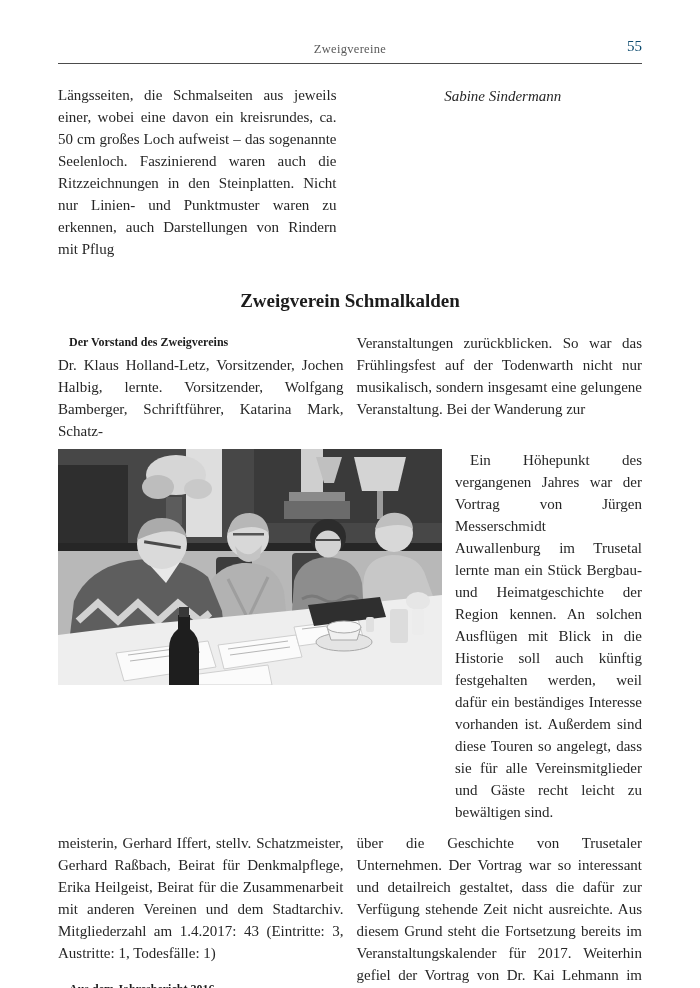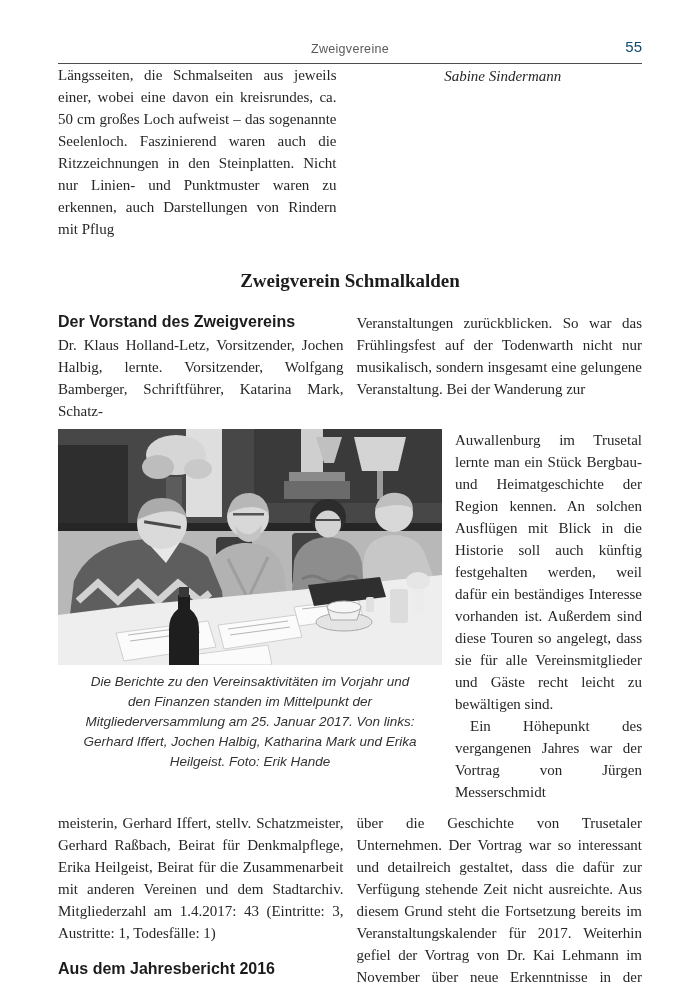--- a/index.html
+++ b/index.html
@@ -18,21 +18,21 @@
   }
   .page{padding:0 58px;}
 
   
   .page-header{
     position:relative;
     margin-top:38px;
     padding-bottom:23px;
     border-bottom:1.5px solid var(--rule);
     height:26px;
-    font-family:Liberation Sans, sans-serif;
+    font-family:Liberation Serif, serif;
   }
   .running-title{
     position:absolute;left:0;right:0;top:4px;
     text-align:center;
     font-size:12.5px;color:var(--header-gray);
     letter-spacing:.3px;
   }
   .page-number{
     position:absolute;right:0;top:0;
     font-size:15px;color:#0c4a6e;
@@ -40,37 +40,38 @@
 
   
   .body-text{
     font-size:15px;line-height:22px;
     text-align:justify;
     hyphens:auto;-webkit-hyphens:auto;
     color:var(--text);
   }
   .two-col{display:grid;grid-template-columns:1fr 1fr;column-gap:13px;}
 
-  .section-top{gap:27px;}
+  .section-top{margin-top:20px;gap:27px;}
   .author-line{
     font-style:italic;text-align:center;
     font-size:15px;line-height:22px;margin-top:1px;
   }
 
   .article-title{
     font-family:Liberation Serif, serif;
     font-weight:bold;font-size:19px;color:var(--heading);
     text-align:center;
     margin:30px 0 20px;
   }
   .subheading{
-    font-family:Liberation Sans, sans-serif;
-    font-weight:bold;font-size:16px;line-height:20px;
+    font-family:Liberation Serif, serif;
+    font-weight:bold;font-size:12px;line-height:20px;
     color:var(--heading);
     margin-bottom:2px;
+    margin-left:11px;
   }
   .subheading.spaced{margin-top:15px;}
 
   
   .photo-row{
     display:grid;grid-template-columns:384px 1fr;column-gap:13px;
     margin-top:7px;
   }
   .photo-figure{width:384px;}
   .photo-frame{width:384px;height:236px;overflow:hidden;background:#b8b8b8;}
@@ -188,25 +189,24 @@
           <ellipse cx="286" cy="193" rx="28" ry="9" fill="#e4e4e4" stroke="#a8a8a8" stroke-width="1"></ellipse>
           <path d="M269 178 L273 191 L299 191 L303 178 Z" fill="#f0f0f0" stroke="#a8a8a8" stroke-width="1"></path>
           <ellipse cx="286" cy="178" rx="17" ry="6" fill="#f6f6f6" stroke="#a8a8a8" stroke-width="1"></ellipse>
 
           <rect x="332" y="160" width="18" height="34" rx="3" fill="#d9d9d9" opacity="0.9"></rect>
           <rect x="308" y="168" width="8" height="15" rx="2" fill="#e0e0e0"></rect>
           <ellipse cx="360" cy="152" rx="12" ry="9" fill="#e6e6e6"></ellipse>
           <rect x="354" y="160" width="12" height="26" rx="3" fill="#ececec"></rect>
         </svg>
       </div>
-      <figcaption class="photo-caption">Die Berichte zu den Vereinsaktivitäten im Vorjahr und den Finanzen standen im Mittelpunkt der Mitgliederversammlung am 25. Januar 2017. Von links: Gerhard Iffert, Jochen Halbig, Katharina Mark und Erika Heilgeist. Foto: Erik Hande</figcaption>
     </figure>
     <div class="narrow-col">
+      <p class="body-text indent">Ein Höhepunkt des vergangenen Jahres war der Vortrag von Jürgen Messerschmidt</p>
       <p class="body-text">Auwallenburg im Trusetal lernte man ein Stück Bergbau- und Heimatgeschichte der Region kennen. An solchen Ausflügen mit Blick in die Historie soll auch künftig festgehalten werden, weil dafür ein beständiges Interesse vorhanden ist. Außerdem sind diese Touren so angelegt, dass sie für alle Vereinsmitglieder und Gäste recht leicht zu bewältigen sind.</p>
-      <p class="body-text indent">Ein Höhepunkt des vergangenen Jahres war der Vortrag von Jürgen Messerschmidt</p>
     </div>
   </div>
 
   <div class="two-col section-bottom">
     <div>
       <p class="body-text">meisterin, Gerhard Iffert, stellv. Schatzmeister, Gerhard Raßbach, Beirat für Denkmalpflege, Erika Heilgeist, Beirat für die Zusammenarbeit mit anderen Vereinen und dem Stadtarchiv. Mitgliederzahl am 1.4.2017: 43 (Eintritte: 3, Austritte: 1, Todesfälle: 1)</p>
       <h2 class="subheading spaced">Aus dem Jahresbericht 2016</h2>
 
     </div>
     <p class="body-text">über die Geschichte von Trusetaler Unternehmen. Der Vortrag war so interessant und detailreich gestaltet, dass die dafür zur Verfügung stehende Zeit nicht ausreichte. Aus diesem Grund steht die Fortsetzung bereits im Veranstaltungskalender für 2017. Weiterhin gefiel der Vortrag von Dr. Kai Lehmann im November über neue Erkenntnisse in der Geschichtsschreibung zur Reformation. Darin stellte der Direktor des Museums Schloss</p>

